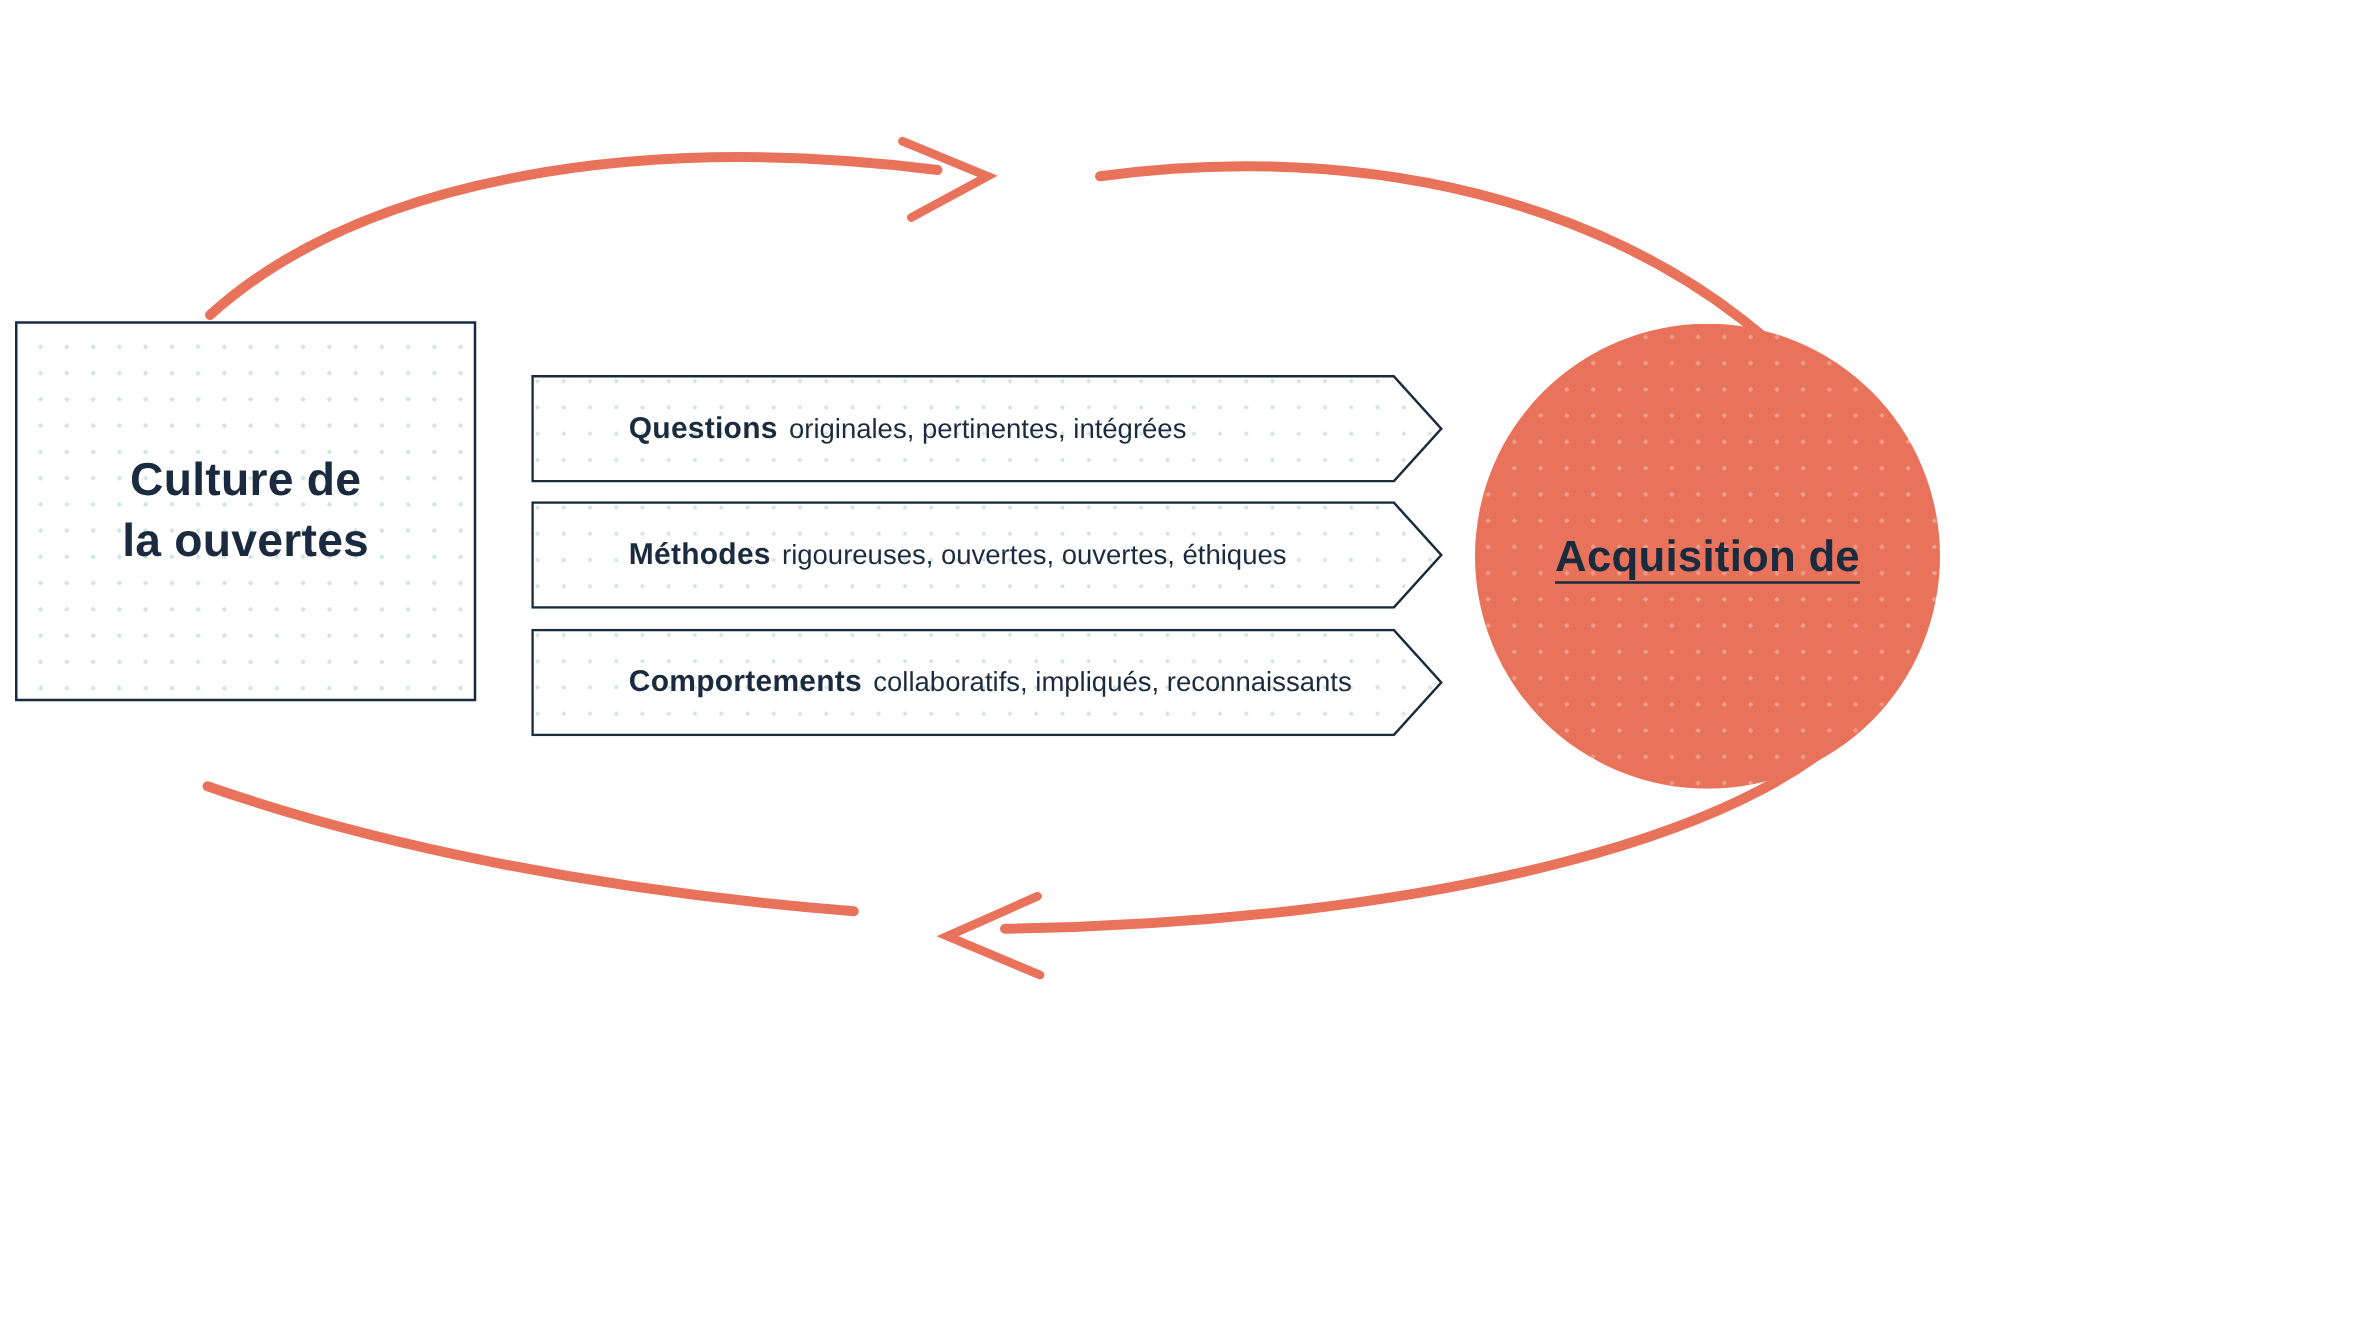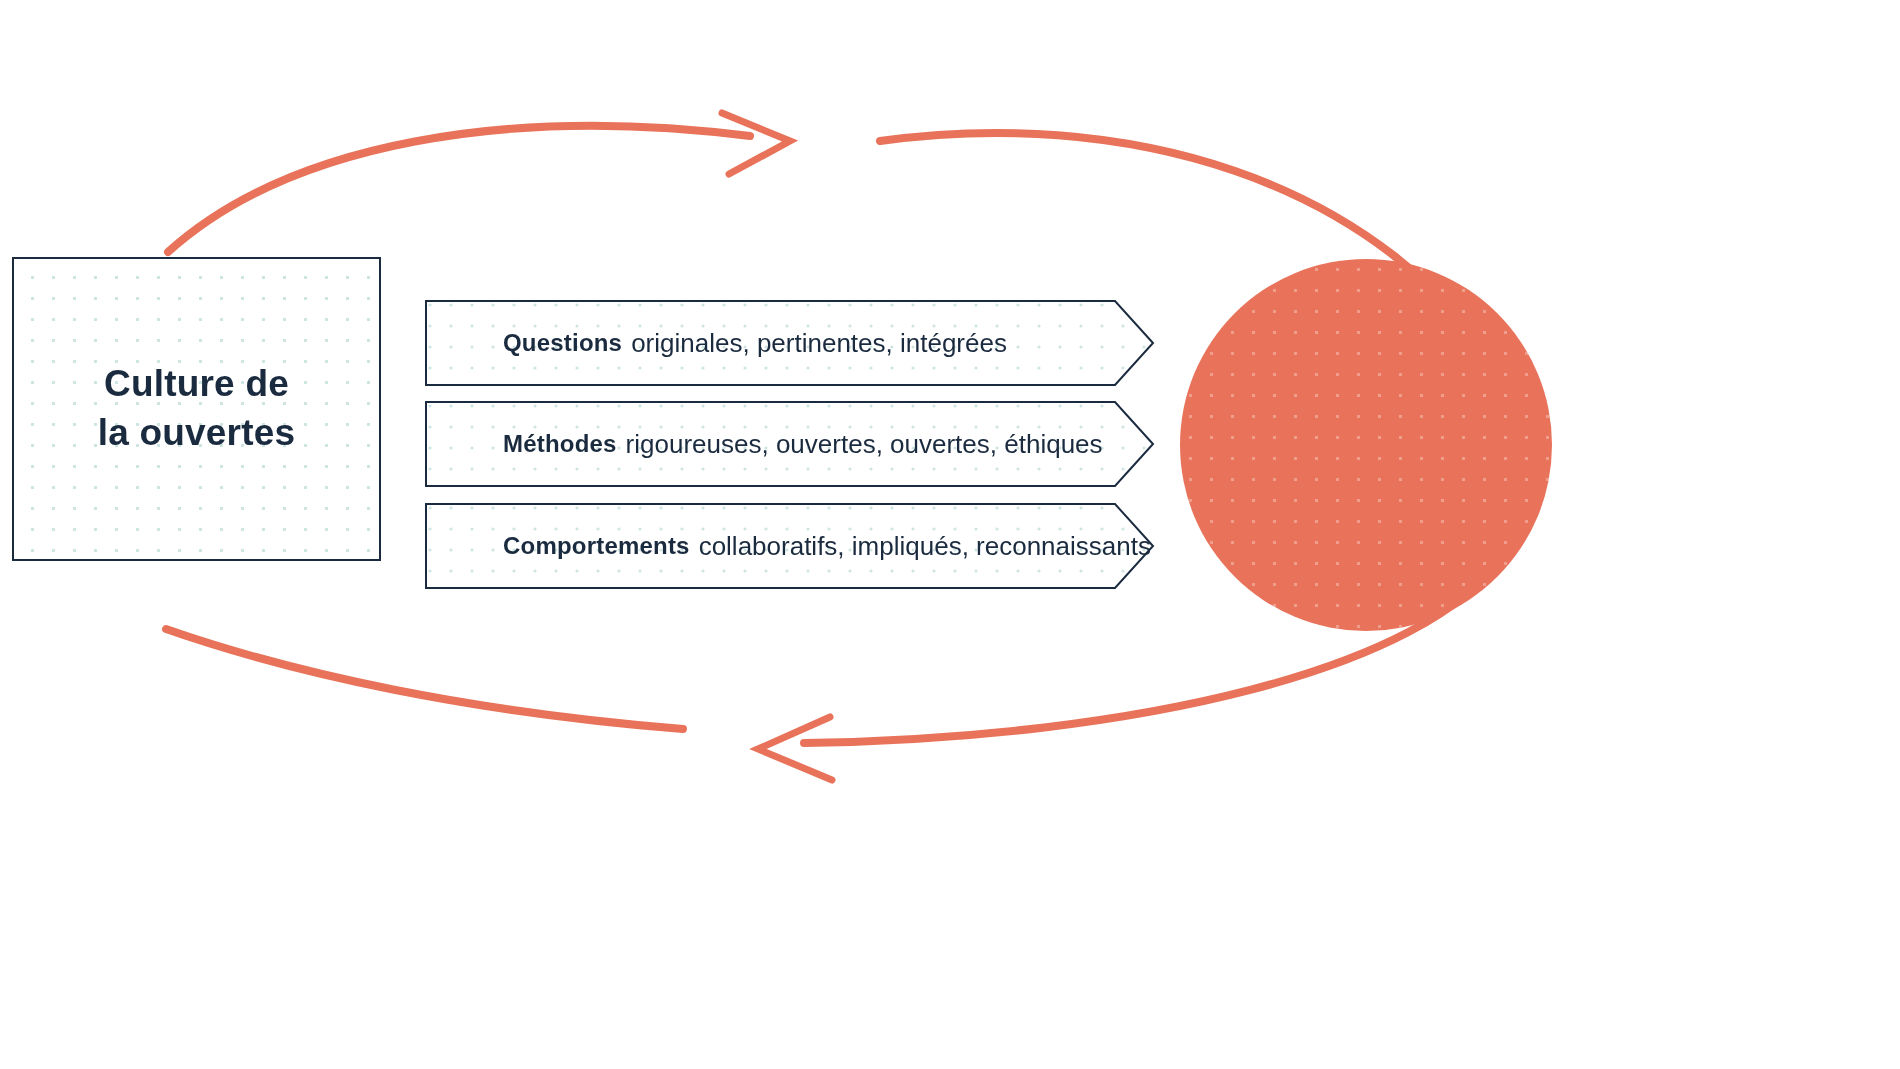--- a/index.html
+++ b/index.html
@@ -77,21 +77,21 @@
     color: var(--navy, #1B2B3F);
   }
   .chevron-text .label {
     font-weight: 700;
     font-size: 24px;
     margin-right: 9px;
     letter-spacing: 0.2px;
   }
   .chevron-text .desc {
     font-weight: 400;
-    font-size: 26px;
+    font-size: 22px;
   }
 
   
   .right-circle {
     position: absolute;
     left: 1180px; top: 259px;
     width: 372px; height: 372px;
     border-radius: 50%;
     background-color: var(--accent-orange, #E8735A);
     background-image: radial-gradient(circle, rgba(255,255,255,0.30) 1.6px, rgba(0,0,0,0) 1.8px);
@@ -187,17 +187,17 @@
       <polygon points="1,1 690,1 728,43 690,85 1,85" style="fill:url(#dots3); stroke:var(--navy,#1B2B3F); stroke-width:2;"></polygon>
     </svg>
     <div class="chevron-text">
       <span class="label">Comportements</span>
       <span class="desc">collaboratifs, impliqués, reconnaissants</span>
     </div>
   </div>
 
   <div class="right-circle">
     <div class="circle-title">
-      <br>
+      <span>Acquisition de</span><br>
     </div>
   </div>
 
 </div>
 
 </body></html>

